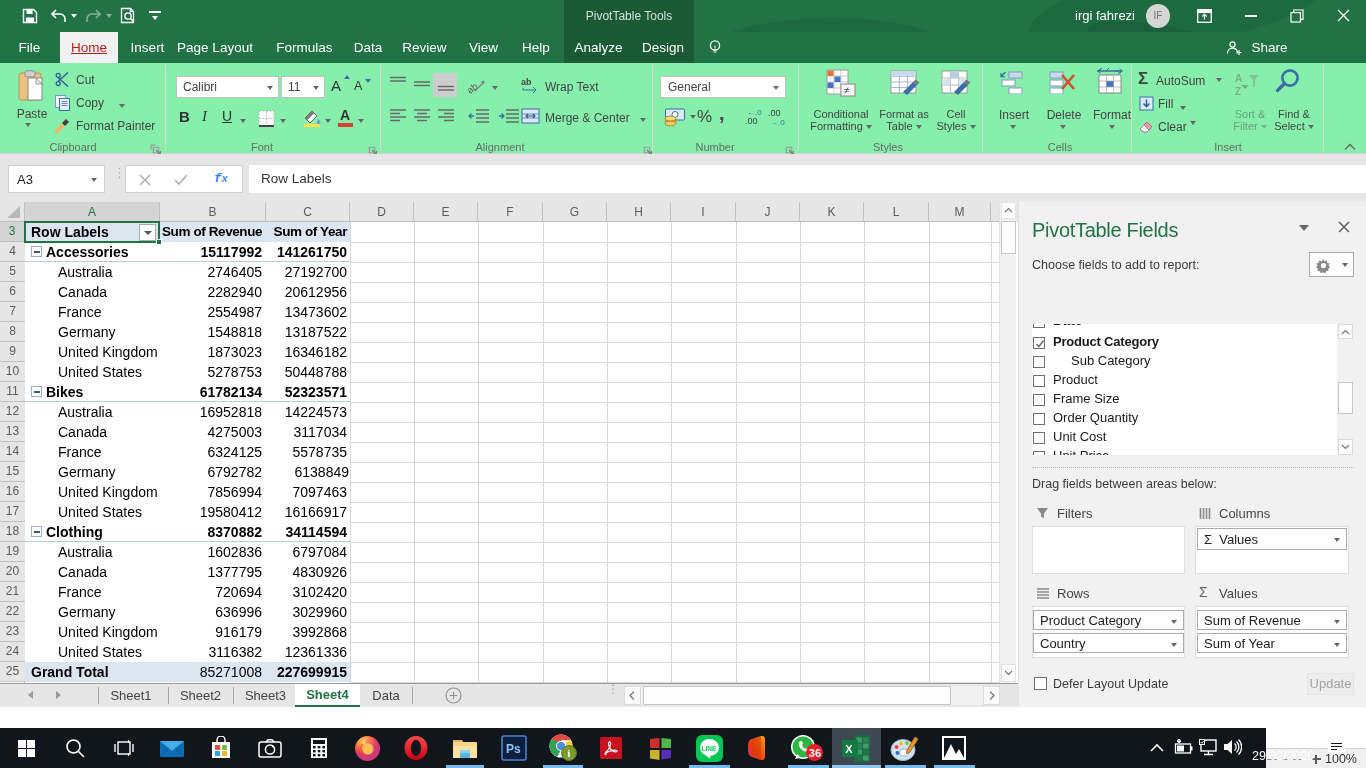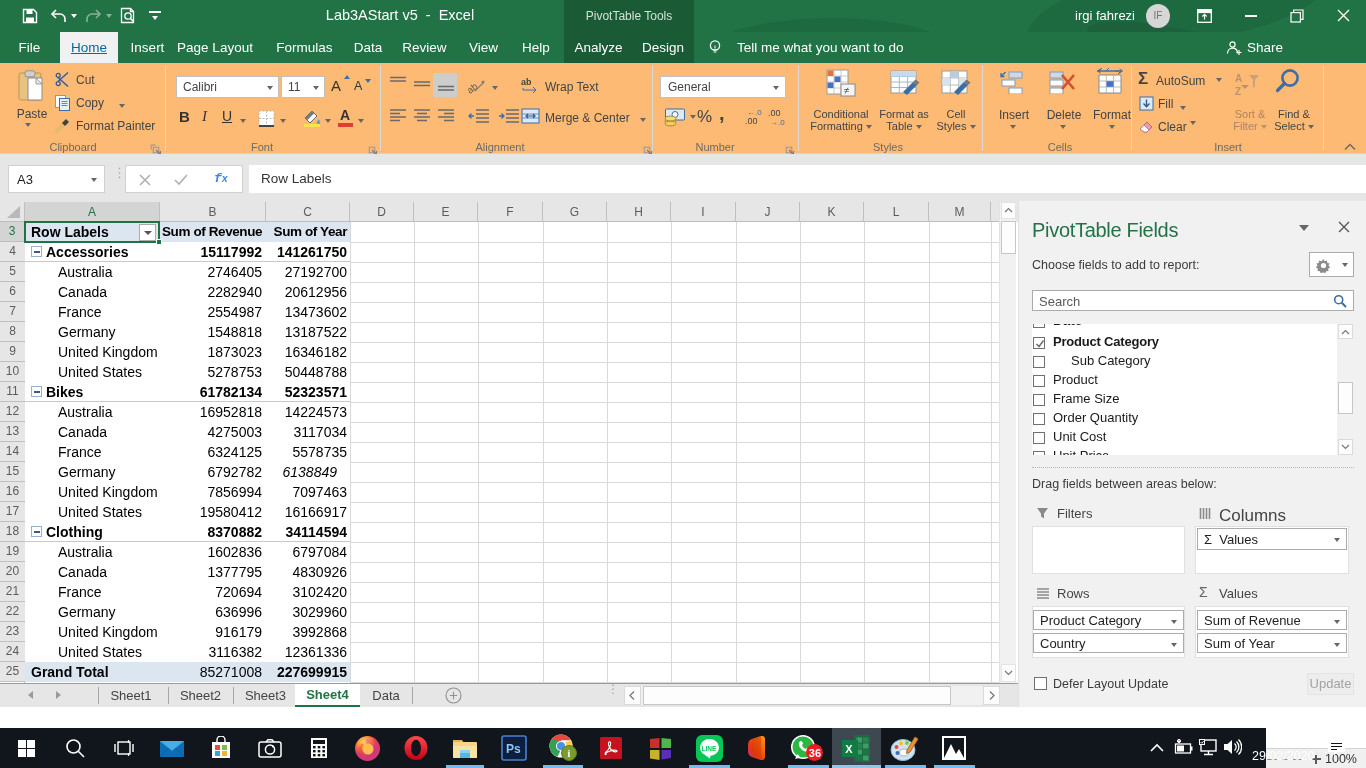--- a/index.html
+++ b/index.html
@@ -6,23 +6,23 @@
 html,body { width:1366px; height:768px; overflow:hidden; }
 body { font-family:"Liberation Sans", sans-serif; position:relative; background:#fff; }
 .abs { position:absolute; }
 
 #titlebar { left:0; top:0; width:1366px; height:32px; background:#217346; color:#fff; }
 #tabrow { left:0; top:32px; width:1366px; height:31px; background:#217346; }
 #ctxband { left:564px; top:0; width:130px; height:63px; background:#1a5a35; }
 #ctxlabel { left:564px; top:0; width:130px; height:32px; color:#cfe3d8; font-size:12px; text-align:center; line-height:32px; white-space:nowrap; }
 .ttext { color:#fff; font-size:13px; }
 .tabs { color:#fff; font-size:13.5px; top:0; height:31px; line-height:31px; text-align:center; }
-#hometab { background:#f1f1f1; color:#0369a1;text-decoration:underline; }
-
-#ribbon { left:0; top:63px; width:1366px; height:91px; background:#fdba74; border-bottom:1px solid #d5d2cf; }
+#hometab { background:#f1f1f1; color:#b91c1c;text-decoration:underline; }
+
+#ribbon { left:0; top:63px; width:1366px; height:91px; background:#86efac; border-bottom:1px solid #d5d2cf; }
 .gsep { position:absolute; top:2px; width:1px; height:86px; background:#dbd9d6; }
 .glabel { position:absolute; top:78px; height:14px; font-size:11px; color:#6a6a6a; text-align:center; white-space:nowrap; }
 .launcher { position:absolute; top:81px; width:12px; height:12px; }
 .rtext { font-size:12px; color:#444; white-space:nowrap; }
 .combo { position:absolute; background:#fff; border:1px solid #c3c0bd; }
 .dna { width:0; height:0; border-left:3.5px solid transparent; border-right:3.5px solid transparent; border-top:4px solid #666; display:inline-block; }
 
 #fbar { left:0; top:154px; width:1366px; height:47px; background:#e6e6e6; }
 
 #sheet { left:0; top:201px; width:1018px; height:482px; background:#fff; }
@@ -70,21 +70,20 @@
     </svg>
   <div class="abs" style="left:106px;top:14px;width:0;height:0;border-left:3.5px solid transparent;border-right:3.5px solid transparent;border-top:4px solid #fff;opacity:.45;"></div>
   <svg class="abs" style="left:120px;top:7px;" width="17" height="18" viewBox="0 0 17 18">
       <path d="M1.5 1.5h9l3 3v11h-12z" fill="none" stroke="#fff" stroke-width="1.3"></path>
       <path d="M10.5 1.5 v3 h3" fill="none" stroke="#fff" stroke-width="1.3"></path>
       <circle cx="8" cy="9" r="3.2" fill="none" stroke="#fff" stroke-width="1.3"></circle>
       <path d="M10.3 11.3 L13.5 14.5" stroke="#fff" stroke-width="1.6"></path>
     </svg>
   <div class="abs" style="left:149px;top:11px;width:12px;height:2px;background:#fff;"></div>
   <div class="abs" style="left:151.5px;top:16px;width:0;height:0;border-left:3.5px solid transparent;border-right:3.5px solid transparent;border-top:4px solid #fff;"></div>
-  <div class="abs" style="left:0px;top:0;width:800px;text-align:center;line-height:31px;color:#fff;font-size:14.5px;">Lab3AStart v5&nbsp; -&nbsp; Excel</div>
   
   <div class="abs ttext" style="left:1050px;top:0;width:85px;text-align:right;line-height:31px;">irgi fahrezi</div>
   <div class="abs" style="left:1146px;top:4px;width:24px;height:24px;border-radius:50%;background:#d6d6d6;color:#757575;font-size:10px;text-align:center;line-height:24px;">IF</div>
   <svg class="abs" style="left:1197px;top:9px;" width="15" height="14" viewBox="0 0 15 14">
       <rect x=".7" y=".7" width="13.6" height="12.6" fill="none" stroke="#fff" stroke-width="1.3"></rect>
       <rect x=".7" y=".7" width="13.6" height="3.4" fill="#fff"></rect>
       <path d="M7.5 10.5 v-5 M5.3 7.5 l2.2 -2.2 2.2 2.2" fill="none" stroke="#fff" stroke-width="1.2"></path>
     </svg>
   <div class="abs" style="left:1245px;top:15px;width:12px;height:1.5px;background:#fff;"></div>
   <svg class="abs" style="left:1290px;top:9px;" width="14" height="14" viewBox="0 0 14 14">
@@ -105,27 +104,26 @@
   <div class="abs tabs" style="left:398px;width:53px;">Review</div>
   <div class="abs tabs" style="left:461px;width:45px;">View</div>
   <div class="abs tabs" style="left:515px;width:42px;">Help</div>
   <div class="abs tabs" style="left:572px;width:53px;">Analyze</div>
   <div class="abs tabs" style="left:638px;width:50px;">Design</div>
   <svg class="abs" style="left:707px;top:7px;" width="16" height="19" viewBox="0 0 16 19">
       <circle cx="8" cy="6.5" r="4.6" fill="none" stroke="#fff" stroke-width="1.3"></circle>
       <path d="M6.2 11 h3.6 M6.6 13 h2.8" stroke="#fff" stroke-width="1.2"></path>
       <path d="M8 6.5 v3" stroke="#fff" stroke-width="1"></path>
     </svg>
-  <div class="abs tabs" style="left:737px;width:200px;text-align:left;white-space:nowrap;">Tell me what you want to do</div>
   <svg class="abs" style="left:1226px;top:8px;" width="17" height="16" viewBox="0 0 17 16">
       <circle cx="6.5" cy="4.5" r="2.6" fill="none" stroke="#fff" stroke-width="1.2"></circle>
       <path d="M1.5 13.5 c0-3.3 2.2-5.3 5-5.3 s5 2 5 5.3" fill="none" stroke="#fff" stroke-width="1.2"></path>
       <path d="M13 10 v5 M10.5 12.5 h5" stroke="#fff" stroke-width="1.2"></path>
     </svg>
-  <div class="abs tabs" style="left:1247px;width:45px;text-align:left;">Share</div>
+  <div class="abs tabs" style="left:1247px;width:45px;text-align:center;">Share</div>
 </div>
 <div class="abs" id="ctxband"></div>
 <div class="abs" id="ctxlabel">PivotTable Tools</div>
 <div class="abs tabs" style="left:572px;top:32px;width:53px;">Analyze</div>
 <div class="abs tabs" style="left:638px;top:32px;width:50px;">Design</div>
 <div class="abs" id="ribbon">
 
   <svg class="abs" style="left:55px;top:8px;" width="17" height="17" viewBox="0 0 17 17">
       <path d="M3 10.5 L13 1.5 M3 6.5 L13 15.5" stroke="#2f5a96" stroke-width="1.4" fill="none"></path>
       <circle cx="3.2" cy="12.6" r="2" fill="none" stroke="#2f5a96" stroke-width="1.3"></circle>
@@ -530,21 +528,21 @@
     <div class="cell num" style="left:160px;top:201px;width:102px;">16952818</div>
     <div class="cell num" style="left:266px;top:201px;width:81px;">14224573</div>
     <div class="cell" style="left:58px;top:221px;">Canada</div>
     <div class="cell num" style="left:160px;top:221px;width:102px;">4275003</div>
     <div class="cell num" style="left:266px;top:221px;width:81px;">3117034</div>
     <div class="cell" style="left:58px;top:241px;">France</div>
     <div class="cell num" style="left:160px;top:241px;width:102px;">6324125</div>
     <div class="cell num" style="left:266px;top:241px;width:81px;">5578735</div>
     <div class="cell" style="left:58px;top:261px;">Germany</div>
     <div class="cell num" style="left:160px;top:261px;width:102px;">6792782</div>
-    <div class="cell num" style="left:256px;top:261px;width:81px;font-style:italic;">6138849</div>
+    <div class="cell num" style="left:268px;top:261px;width:81px;">6138849</div>
     <div class="cell" style="left:58px;top:281px;">United Kingdom</div>
     <div class="cell num" style="left:160px;top:281px;width:102px;">7856994</div>
     <div class="cell num" style="left:266px;top:281px;width:81px;">7097463</div>
     <div class="cell" style="left:58px;top:301px;">United States</div>
     <div class="cell num" style="left:160px;top:301px;width:102px;">19580412</div>
     <div class="cell num" style="left:266px;top:301px;width:81px;">16166917</div>
     <div class="abs" style="left:25px;top:340px;width:325px;height:1px;background:#b8cce4;"></div>
     <div class="abs" style="left:31px;top:325px;width:11px;height:11px;background:#fff;border:1px solid #9ab0cc;">
         <span style="position:absolute;left:1.5px;top:4px;width:6px;height:1.5px;background:#3a5a88;"></span>
       </div>
@@ -594,27 +592,20 @@
       <path d="M1 1 L11 11 M11 1 L1 11" stroke="#555" stroke-width="1.4"></path>
     </svg>
   <div class="abs" style="left:13px;top:57px;font-size:12.5px;color:#3b3b3b;">Choose fields to add to report:</div>
   <div class="abs" style="left:290px;top:51px;width:45px;height:25px;background:#fff;border:1px solid #ababab;">
     <svg style="position:absolute;left:6px;top:5px;" width="15" height="15" viewBox="0 0 15 15">
         <path d="M7.5 1 l1 2.2 2.4-.6 .4 2.4 2.4 .5 -1.2 2.1 1.7 1.8 -2.1 1.3 .4 2.4 -2.4 .1 -1 2.3 -2.1-1.3 -2.1 1.3 -1-2.3 -2.4-.1 .4-2.4 -2.1-1.3 1.7-1.8 -1.2-2.1 2.4-.5 .4-2.4 2.4 .6z" fill="#8b8b8b"></path>
         <circle cx="7.5" cy="7.5" r="2.6" fill="#fff"></circle>
       </svg>
     <span class="dna" style="position:absolute;right:5px;top:10px;"></span>
   </div>
-  <div class="abs" style="left:13px;top:89px;width:322px;height:21px;background:#fff;border:1px solid #ababab;">
-    <span style="position:absolute;left:6px;top:3px;font-size:13px;color:#595959;">Search</span>
-    <svg style="position:absolute;right:6px;top:3px;" width="14" height="14" viewBox="0 0 14 14">
-        <circle cx="5.7" cy="5.7" r="4" fill="none" stroke="#3c6e9f" stroke-width="1.6"></circle>
-        <path d="M8.8 8.8 L13 13" stroke="#3c6e9f" stroke-width="2"></path>
-      </svg>
-  </div>
 
   <div class="abs" style="left:13px;top:123px;width:322px;height:131px;background:#fff;overflow:hidden;">
     <div style="position:absolute;left:1px;top:-8px;width:12px;height:12px;border:1px solid #707070;background:#fff;"></div>
     <div style="position:absolute;left:21px;top:-11px;font-size:13.5px;font-weight:bold;color:#1a1a1a;">Date</div>
     <div style="position:absolute;left:1px;top:13px;width:12px;height:12px;border:1px solid #707070;background:#fff;">
         <svg width="12" height="12" viewBox="0 0 12 12" style="display:block;">
           <path d="M2.5 6 L5 8.5 L9.5 2.5" fill="none" stroke="#6d6d6d" stroke-width="1.5"></path>
         </svg>
       </div>
     <div style="position:absolute;left:21px;top:10px;font-size:13px;font-weight:bold;color:#1a1a1a;letter-spacing:-0.2px;">Product Category</div>
@@ -645,21 +636,21 @@
   <div class="abs" style="left:13px;top:266px;width:322px;height:0;border-top:1px dotted #b5b5b5;"></div>
   <div class="abs" style="left:13px;top:276px;font-size:12.5px;color:#3b3b3b;">Drag fields between areas below:</div>
 
   <svg class="abs" style="left:17px;top:306px;" width="13" height="13" viewBox="0 0 13 13">
       <path d="M1 1 h11 L8 6.5 v5 L5 9.5 v-3 z" fill="#8a8a8a"></path>
     </svg>
   <div class="abs" style="left:38px;top:305px;font-size:13px;color:#444;">Filters</div>
   <svg class="abs" style="left:180px;top:306px;" width="14" height="13" viewBox="0 0 14 13">
       <path d="M1.5 1 v11 M4.5 1 v11 M7.5 1 v11 M10.5 1 v11" stroke="#8a8a8a" stroke-width="1.6"></path>
     </svg>
-  <div class="abs" style="left:200px;top:305px;font-size:17px;color:#444;">Columns</div>
+  <div class="abs" style="left:200px;top:305px;font-size:13px;color:#444;">Columns</div>
   <div class="abs" style="left:13px;top:325px;width:153px;height:48px;background:#fff;border:1px solid #e0e0e0;"></div>
   <div class="abs" style="left:176px;top:325px;width:154px;height:48px;background:#fff;border:1px solid #e0e0e0;"></div>
   <div class="abs" style="left:178px;top:327px;width:150px;height:22px;background:#fff;border:1px solid #ababab;">
     <span style="position:absolute;left:6px;top:3px;font-size:13px;color:#222;">Σ&nbsp; Values</span>
     <span class="dna" style="position:absolute;right:6px;top:9px;"></span>
   </div>
   <svg class="abs" style="left:17px;top:386px;" width="14" height="13" viewBox="0 0 14 13">
       <path d="M1 2 h12 M1 5 h12 M1 8 h12 M1 11 h12" stroke="#8a8a8a" stroke-width="1.7"></path>
     </svg>
   <div class="abs" style="left:38px;top:385px;font-size:13px;color:#444;">Rows</div>

